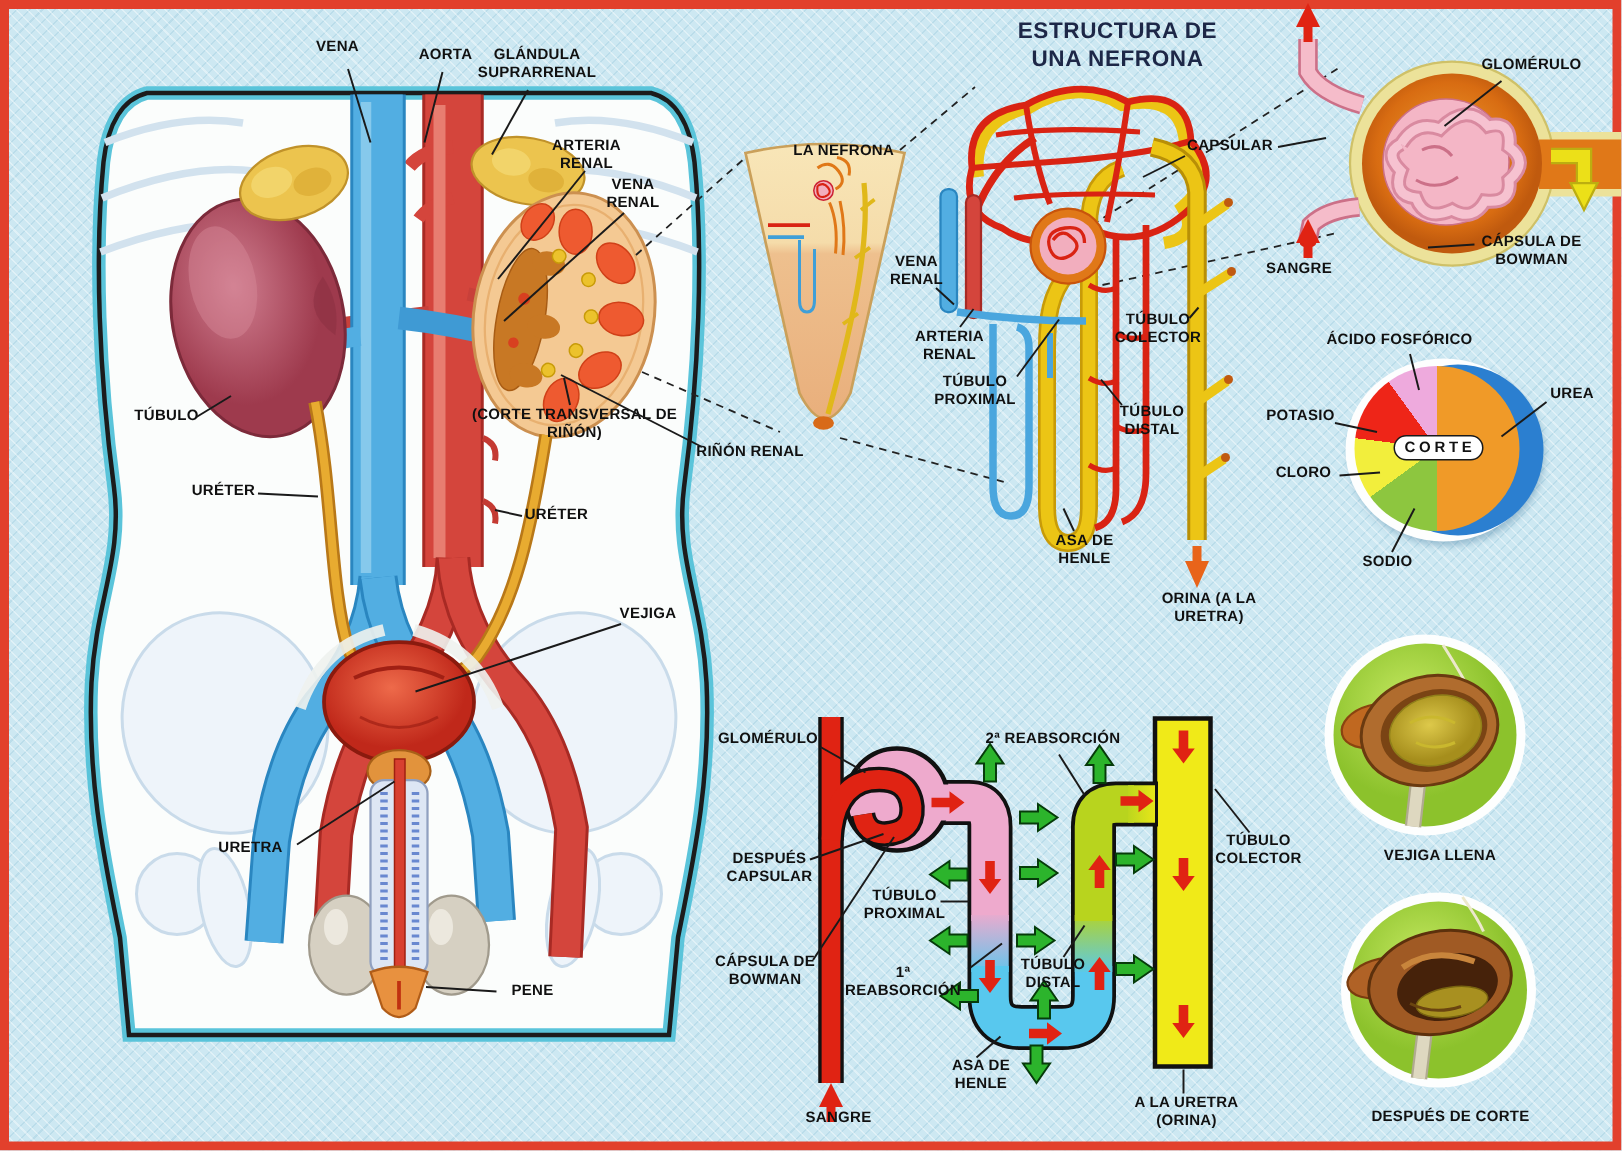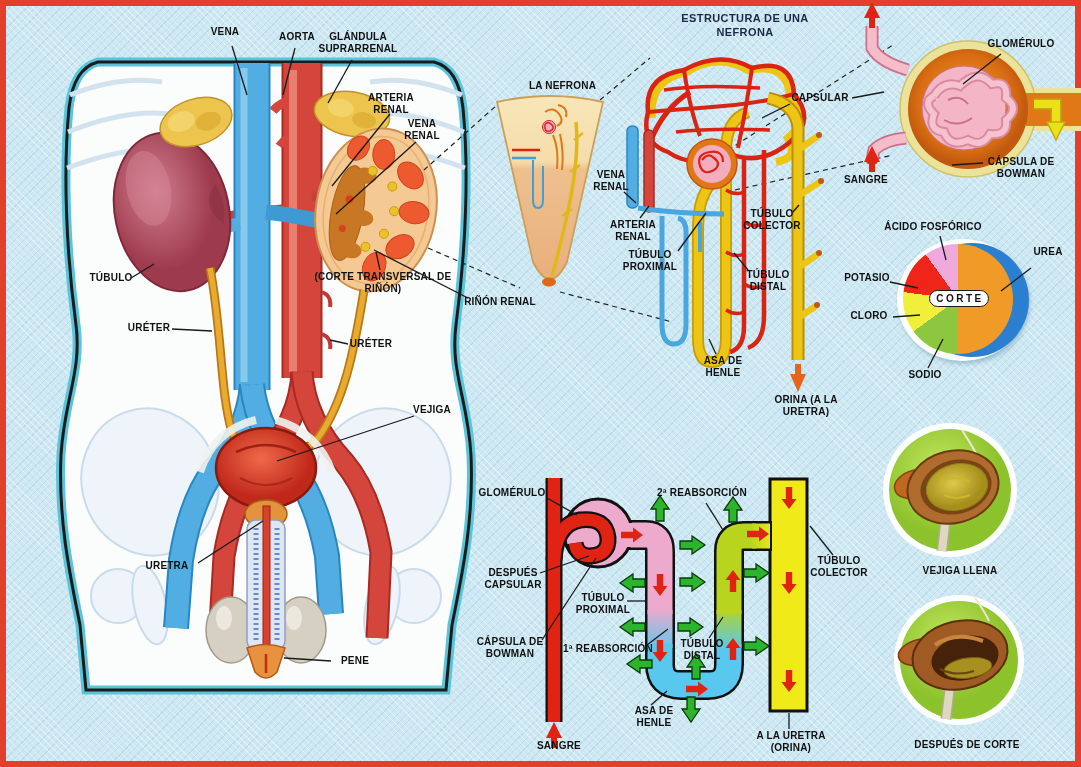--- a/index.html
+++ b/index.html
@@ -11,21 +11,21 @@
     repeating-linear-gradient(45deg, rgba(255,255,255,.38) 0 1px, rgba(255,255,255,0) 1px 5px),
     repeating-linear-gradient(135deg, rgba(120,180,205,.22) 0 1px, rgba(120,180,205,0) 1px 6px);
   box-shadow: inset 0 0 0 6px var(--frame);
   font-family:"Liberation Sans", sans-serif;
 }
 svg.art, svg.overlay{position:absolute; left:0; top:0; pointer-events:none;}
 .lb{
   position:absolute; font-size:10px; font-weight:bold; color:var(--label-text);
   text-align:center; line-height:1.18; letter-spacing:.2px;
 }
-.ttl{font-size:11px; color:var(--title-text); line-height:1.25; letter-spacing:.4px;}
+.ttl{font-size:15px; color:var(--title-text); line-height:1.25; letter-spacing:.4px;}
 .pie-plate{position:absolute; left:897px; top:239px; width:131px; height:122px; border-radius:50%; background:#fdfefe; box-shadow:2px 3px 4px rgba(90,140,170,.45);}
 .pie-shadow{position:absolute; left:915px; top:243px; width:114px; height:114px; border-radius:50%; background:#2b7fd0;}
 .pie-disc{position:absolute; left:903px; top:244px; width:110px; height:110px; border-radius:50%;}
 .orina-pill{
   position:absolute; left:929px; top:290px; width:58px; height:15px; background:#ffffff;
   border:1.6px solid #1a1a1a; border-radius:10px; font-size:10px; font-weight:bold;
   letter-spacing:2.5px; text-align:center; line-height:15px; color:#111; text-indent:2px;
 }
 </style>
 </head>
@@ -376,46 +376,46 @@
 <div class="lb" style="left:86px;top:272px;width:50px">TÚBULO</div>
 <div class="lb" style="left:123px;top:322px;width:52px">URÉTER</div>
 <div class="lb" style="left:345px;top:338px;width:52px">URÉTER</div>
 <div class="lb" style="left:306px;top:271px;width:154px">(CORTE TRANSVERSAL DE RIÑÓN)</div>
 <div class="lb" style="left:452px;top:296px;width:96px">RIÑÓN RENAL</div>
 <div class="lb" style="left:404px;top:404px;width:56px">VEJIGA</div>
 <div class="lb" style="left:137px;top:560px;width:60px">URETRA</div>
 <div class="lb" style="left:331px;top:655px;width:48px">PENE</div>
 
 <div class="lb ttl" style="left:671px;top:12px;width:148px">ESTRUCTURA DE UNA NEFRONA</div>
-<div class="lb" style="left:510px;top:80px;width:105px">LA NEFRONA</div>
+<div class="lb" style="left:510px;top:95px;width:105px">LA NEFRONA</div>
 <div class="lb" style="left:582px;top:169px;width:58px">VENA RENAL</div>
 <div class="lb" style="left:596px;top:219px;width:74px">ARTERIA RENAL</div>
 <div class="lb" style="left:610px;top:249px;width:80px">TÚBULO PROXIMAL</div>
 <div class="lb" style="left:734px;top:208px;width:76px">TÚBULO COLECTOR</div>
 <div class="lb" style="left:736px;top:269px;width:64px">TÚBULO DISTAL</div>
 <div class="lb" style="left:691px;top:355px;width:64px">ASA DE HENLE</div>
 <div class="lb" style="left:760px;top:394px;width:92px">ORINA (A LA URETRA)</div>
 <div class="lb" style="left:786px;top:92px;width:68px">CAPSULAR</div>
 
 <div class="lb" style="left:984px;top:38px;width:74px">GLOMÉRULO</div>
 <div class="lb" style="left:980px;top:156px;width:82px">CÁPSULA DE BOWMAN</div>
 <div class="lb" style="left:836px;top:174px;width:60px">SANGRE</div>
 
 <div class="lb" style="left:874px;top:221px;width:118px">ÁCIDO FOSFÓRICO</div>
-<div class="lb" style="left:1024px;top:246px;width:48px">UREA</div>
+<div class="lb" style="left:1024px;top:257px;width:48px">UREA</div>
 <div class="lb" style="left:840px;top:272px;width:54px">POTASIO</div>
 <div class="lb" style="left:844px;top:310px;width:50px">CLORO</div>
 <div class="lb" style="left:900px;top:369px;width:50px">SODIO</div>
 <div class="orina-pill">CORTE</div>
 
 <div class="lb" style="left:476px;top:487px;width:72px">GLOMÉRULO</div>
 <div class="lb" style="left:478px;top:567px;width:70px">DESPUÉS CAPSULAR</div>
 <div class="lb" style="left:561px;top:592px;width:84px">TÚBULO PROXIMAL</div>
 <div class="lb" style="left:470px;top:636px;width:80px">CÁPSULA DE BOWMAN</div>
-<div class="lb" style="left:560px;top:643px;width:96px">1ª REABSORCIÓN</div>
+<div class="lb" style="left:560px;top:643px;width:84px">1ª REABSORCIÓN</div>
 <div class="lb" style="left:654px;top:487px;width:96px">2ª REABSORCIÓN</div>
 <div class="lb" style="left:669px;top:638px;width:66px">TÚBULO DISTAL</div>
 <div class="lb" style="left:621px;top:705px;width:66px">ASA DE HENLE</div>
 <div class="lb" style="left:802px;top:555px;width:74px">TÚBULO COLECTOR</div>
 <div class="lb" style="left:746px;top:730px;width:90px">A LA URETRA (ORINA)</div>
 <div class="lb" style="left:528px;top:740px;width:62px">SANGRE</div>
 
 <div class="lb" style="left:906px;top:565px;width:108px">VEJIGA LLENA</div>
 <div class="lb" style="left:892px;top:739px;width:150px">DESPUÉS DE CORTE</div>
 

